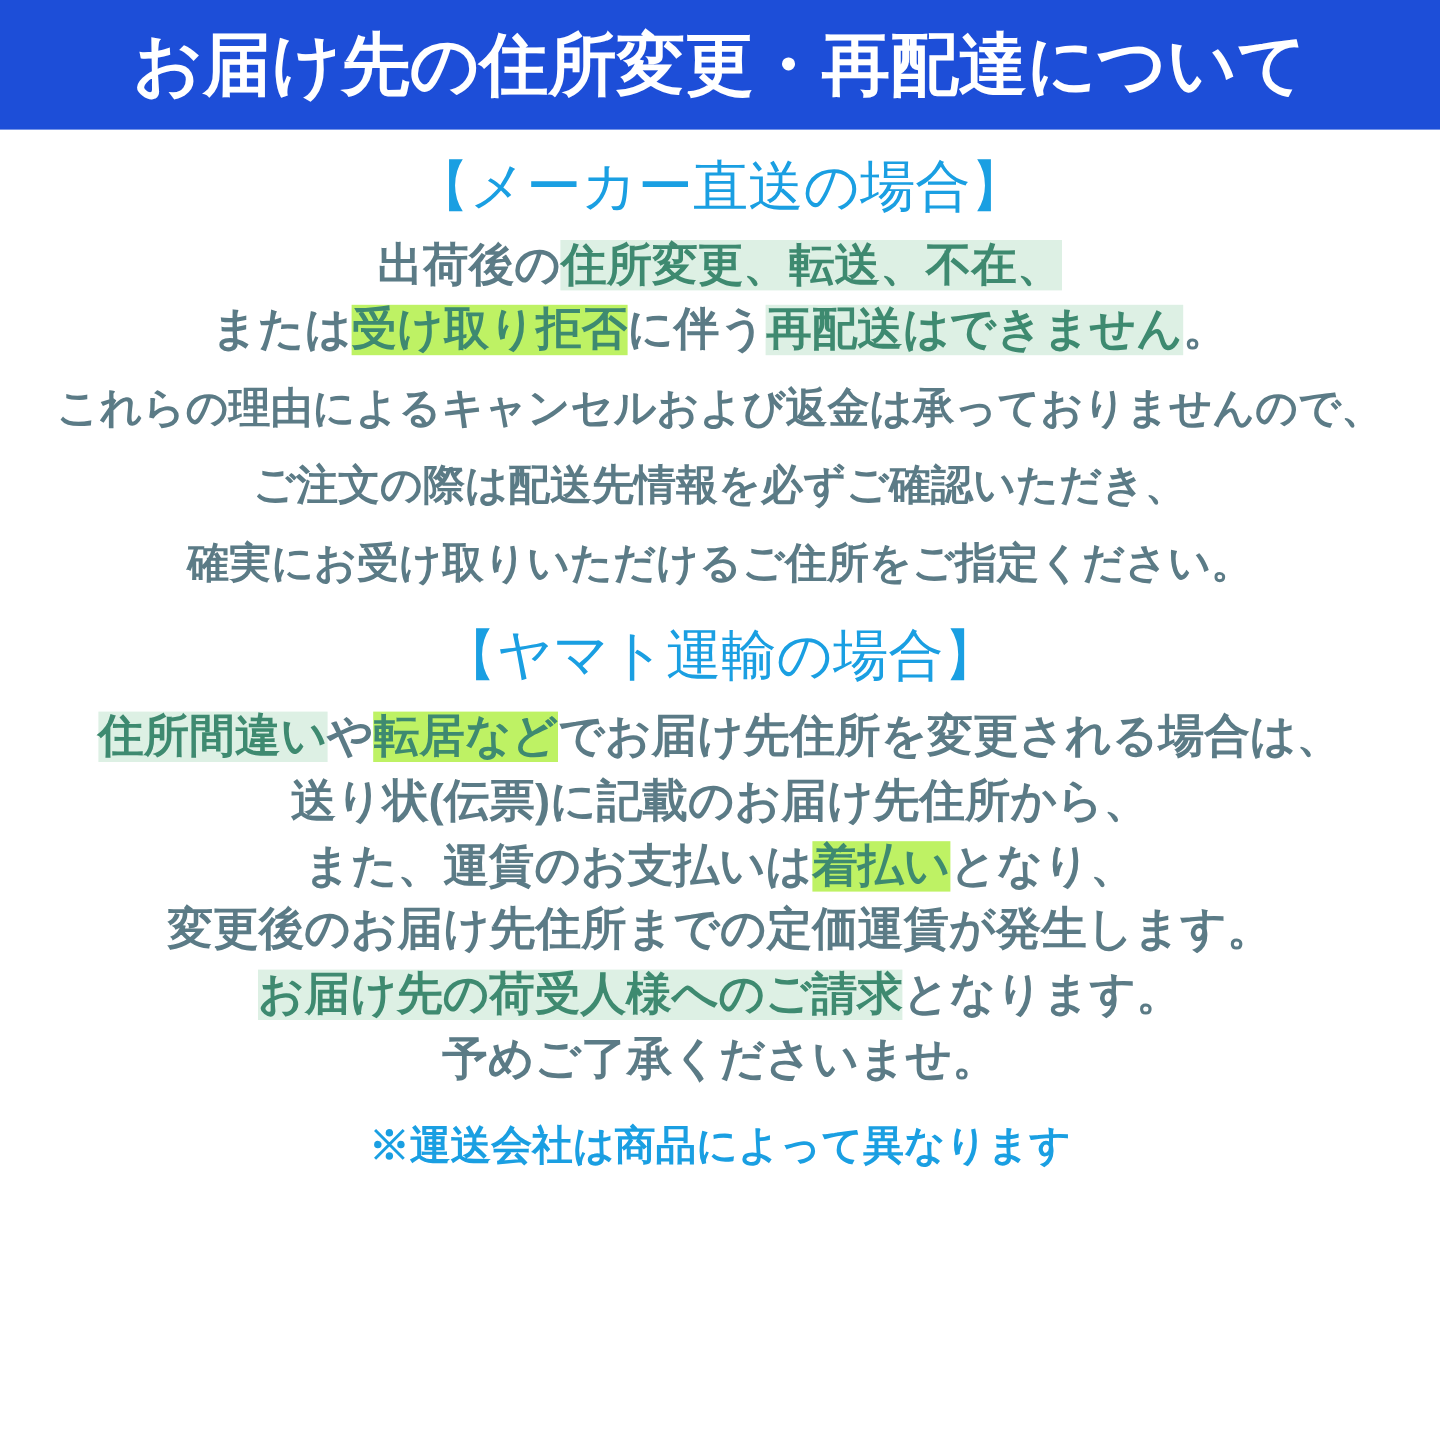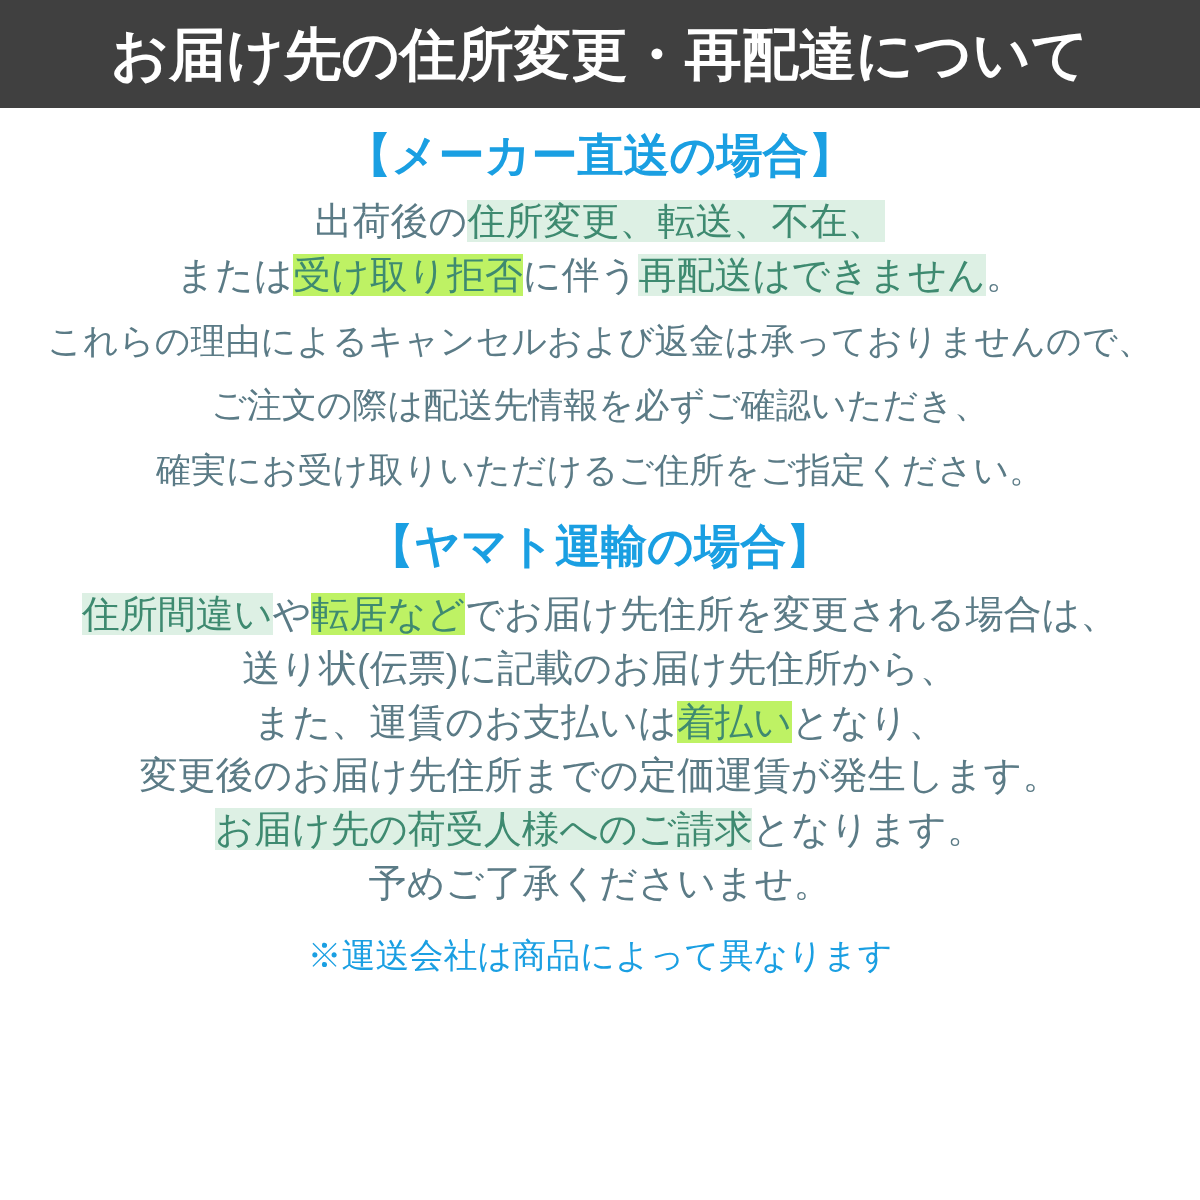--- a/index.html
+++ b/index.html
@@ -15,55 +15,55 @@
   }
   .page {
     width: 1200px;
     height: 1200px;
     position: relative;
     box-sizing: border-box;
   }
   .header-bar {
     width: 1200px;
     height: 108px;
-    background: #404040;
+    background: #1d4ed8;
     display: flex;
     align-items: center;
     justify-content: center;
     box-sizing: border-box;
   }
   .header-title {
     color: #ffffff;
     font-size: 57px;
     font-weight: bold;
     letter-spacing: 0px;
     line-height: 1;
     white-space: nowrap;
   }
   .body-wrap {
     padding: 0;
     text-align: center;
   }
   .section-heading {
     color: #1a9fe2;
     font-size: 46px;
-    font-weight: bold;
+    font-weight: normal;
     text-align: center;
     line-height: 1.1;
     margin: 22px 0 14px 0;
     white-space: nowrap;
   }
   .section-heading.second {
     margin-top: 25px;
     margin-bottom: 16px;
   }
   .line {
     color: #5b7b86;
     font-size: 38px;
-    font-weight: normal;
+    font-weight: bold;
     text-align: center;
     line-height: 1.42;
     white-space: nowrap;
   }
   .line.small {
     font-size: 35px;
     line-height: 1.5;
     margin-top: 12px;
   }
   .line.note {

